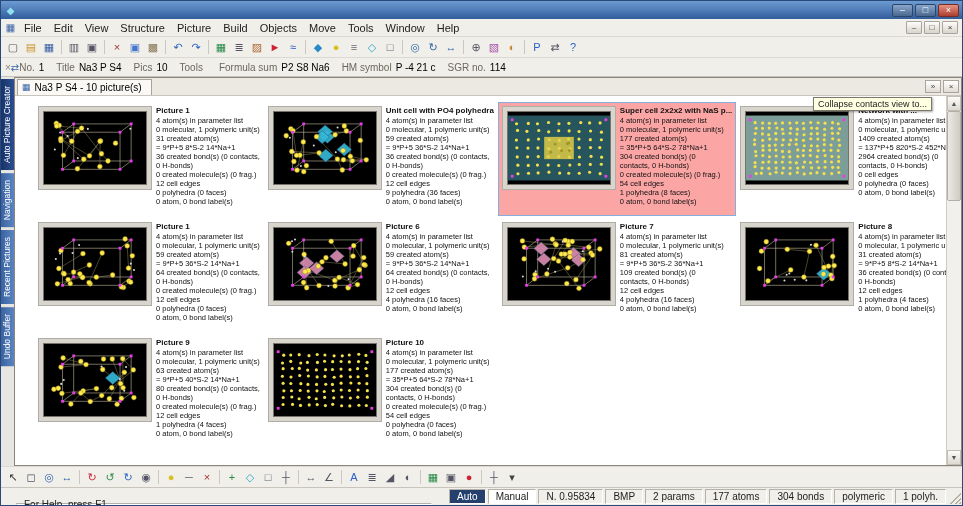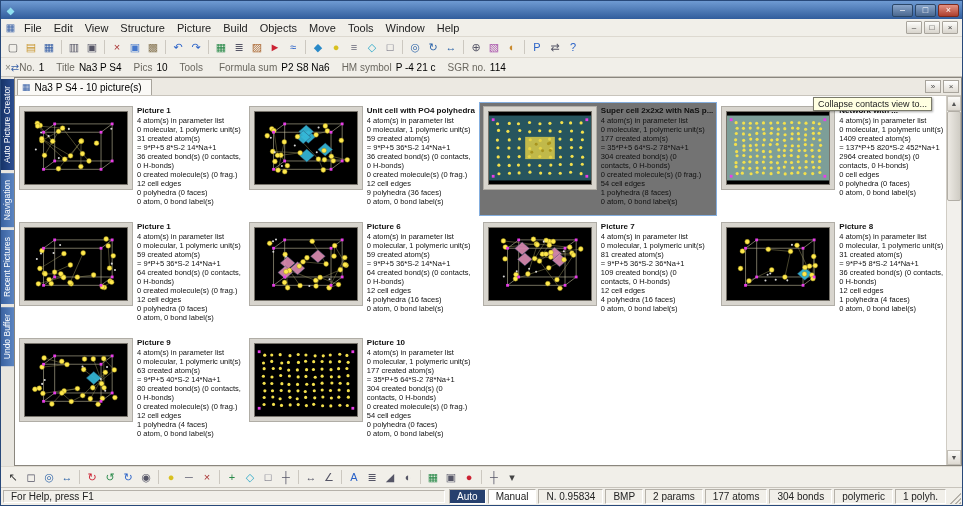--- a/index.html
+++ b/index.html
@@ -54,44 +54,44 @@
   .doc { flex: 1; display: flex; flex-direction: column; border: 1px solid #8a867e; background: #fff; min-width: 0; }
   .doc-tabbar { height: 18px; flex: 0 0 18px; background: #ece9e2; display: flex; align-items: flex-end;
     border-bottom: 1px solid #c8c4bc; padding: 0 2px; }
   .doc-tab { display: flex; align-items: center; gap: 4px; background: #faf9f6; border: 1px solid #a8a49c;
     border-bottom: none; padding: 1px 9px 2px 4px; font-size: 10px; height: 16px; white-space: nowrap; }
   .tab-icon { color: #3a62a8; font-size: 9px; }
   .tab-buttons { margin-left: auto; display: flex; gap: 2px; align-items: center; padding-bottom: 2px; }
   .tab-btn { width: 16px; height: 13px; border: 1px solid #a8a49c; background: linear-gradient(#fff,#e0dcd4);
     font-size: 8px; line-height: 11px; text-align: center; color: #444; cursor: default; }
   .doc-main { flex: 1; display: flex; min-height: 0; position: relative; }
-  .grid-wrap { flex: 1; background: #fff; padding: 6px 2px 0 0; overflow: hidden; position: relative; min-width: 0; }
+  .grid-wrap { flex: 1; background: #fff; padding: 6px 2px 0 19px; overflow: hidden; position: relative; min-width: 0; }
   .grid { display: grid; grid-template-columns: repeat(4,1fr); row-gap: 2px; }
   .card { display: flex; gap: 4px; padding: 3px; min-height: 114px; border: 1px solid transparent; }
-  .card.selected { background: #737373; border: 1px solid #84aede; }
+  .card.selected { background: #fca5a5; border: 1px solid #84aede; }
   .thumb-frame { width: 114px; height: 84px; background: #d8d5ce; border: 1px solid #b0ada6; padding: 4px; flex: 0 0 114px; }
   .thumb-frame svg { width: 100%; height: 100%; display: block; border: 1px solid #77736b; background: #000; }
   .card-text { flex: 1; min-width: 0; font-size: 7.5px; line-height: 9px; color: #111; overflow: hidden; }
   .card-title { font-weight: bold; font-size: 8px; white-space: nowrap; overflow: hidden; margin-bottom: 1px; }
   .card-line { white-space: nowrap; overflow: hidden; }
   .tooltip { position: absolute; top: 1px; right: 14px; background: #ffffe1; border: 1px solid #7a7a6a;
     padding: 1px 4px; font-size: 9px; color: #222; white-space: nowrap; z-index: 4;
     box-shadow: 1px 1px 2px rgba(0,0,0,.35); }
   .vscroll { width: 15px; flex: 0 0 15px; background: #f2f0ec; border-left: 1px solid #d0ccc4;
     display: flex; flex-direction: column; }
   .scroll-btn { height: 15px; flex: 0 0 15px; font-size: 7px; line-height: 14px; text-align: center; color: #555;
     background: linear-gradient(#fcfbf9,#dedad2); border: 1px solid #c2beb6; }
   .scroll-track { flex: 1; position: relative; }
   .scroll-thumb { position: absolute; top: 0; left: 0; right: 0; height: 90px;
     background: linear-gradient(90deg,#ece9e3,#cfccc4); border: 1px solid #b2aea6; border-radius: 2px; }
   
   .statusbar { height: 18px; flex: 0 0 18px; background: #f1efe9; border-top: 1px solid #c8c4bc;
     display: flex; align-items: stretch; font-size: 10px; }
   .status-help { flex: 1; display: flex; align-items: center; padding-left: 7px; color: #222;
-    border: 1px solid; border-color: #b5b1a9 #fff #fff #b5b1a9; margin: 2px; text-align: right; }
+    border: 1px solid; border-color: #b5b1a9 #fff #fff #b5b1a9; margin: 15px; text-align: right; }
   .status-seg { display: flex; align-items: center; justify-content: center; padding: 0 7px;
     margin: 1px 0 1px 2px; border: 1px solid; border-color: #b5b1a9 #fff #fff #b5b1a9;
     color: #222; white-space: nowrap; }
   .status-seg.dark { background: #26406e; color: #fff; }
   .status-seg.field { background: #fff; }
   .resize-grip { width: 14px; margin: 1px; background:
     linear-gradient(135deg, transparent 60%, #b5b1a9 60%, #b5b1a9 68%, transparent 68%,
     transparent 76%, #b5b1a9 76%, #b5b1a9 84%, transparent 84%, transparent 92%, #b5b1a9 92%); }
 </style>
 </head>

